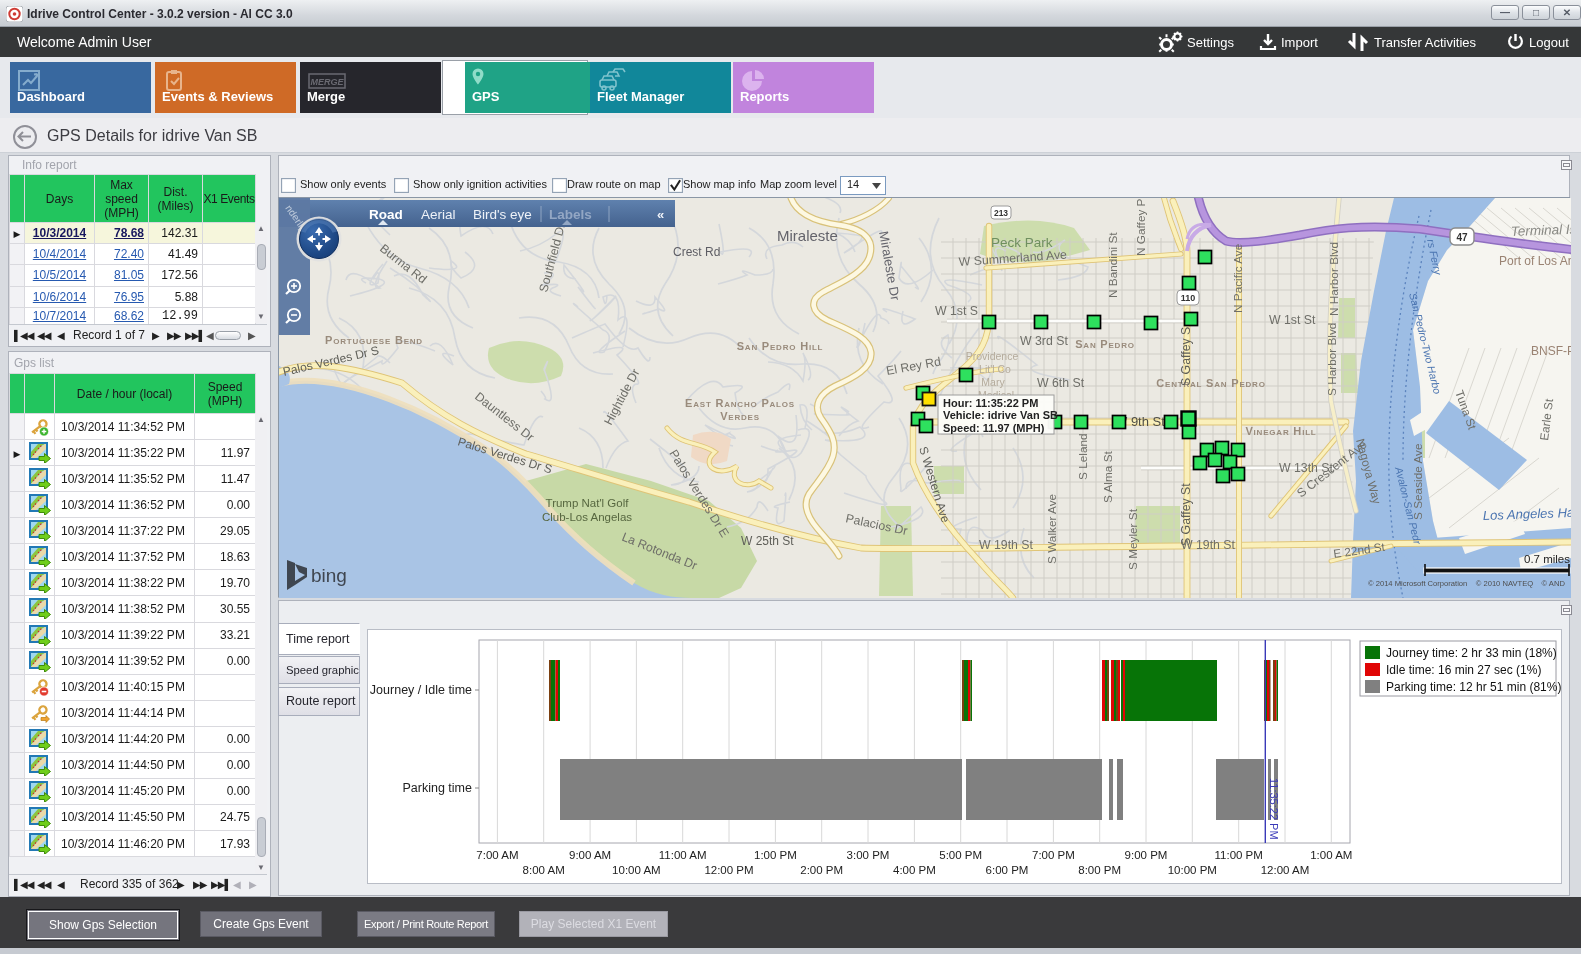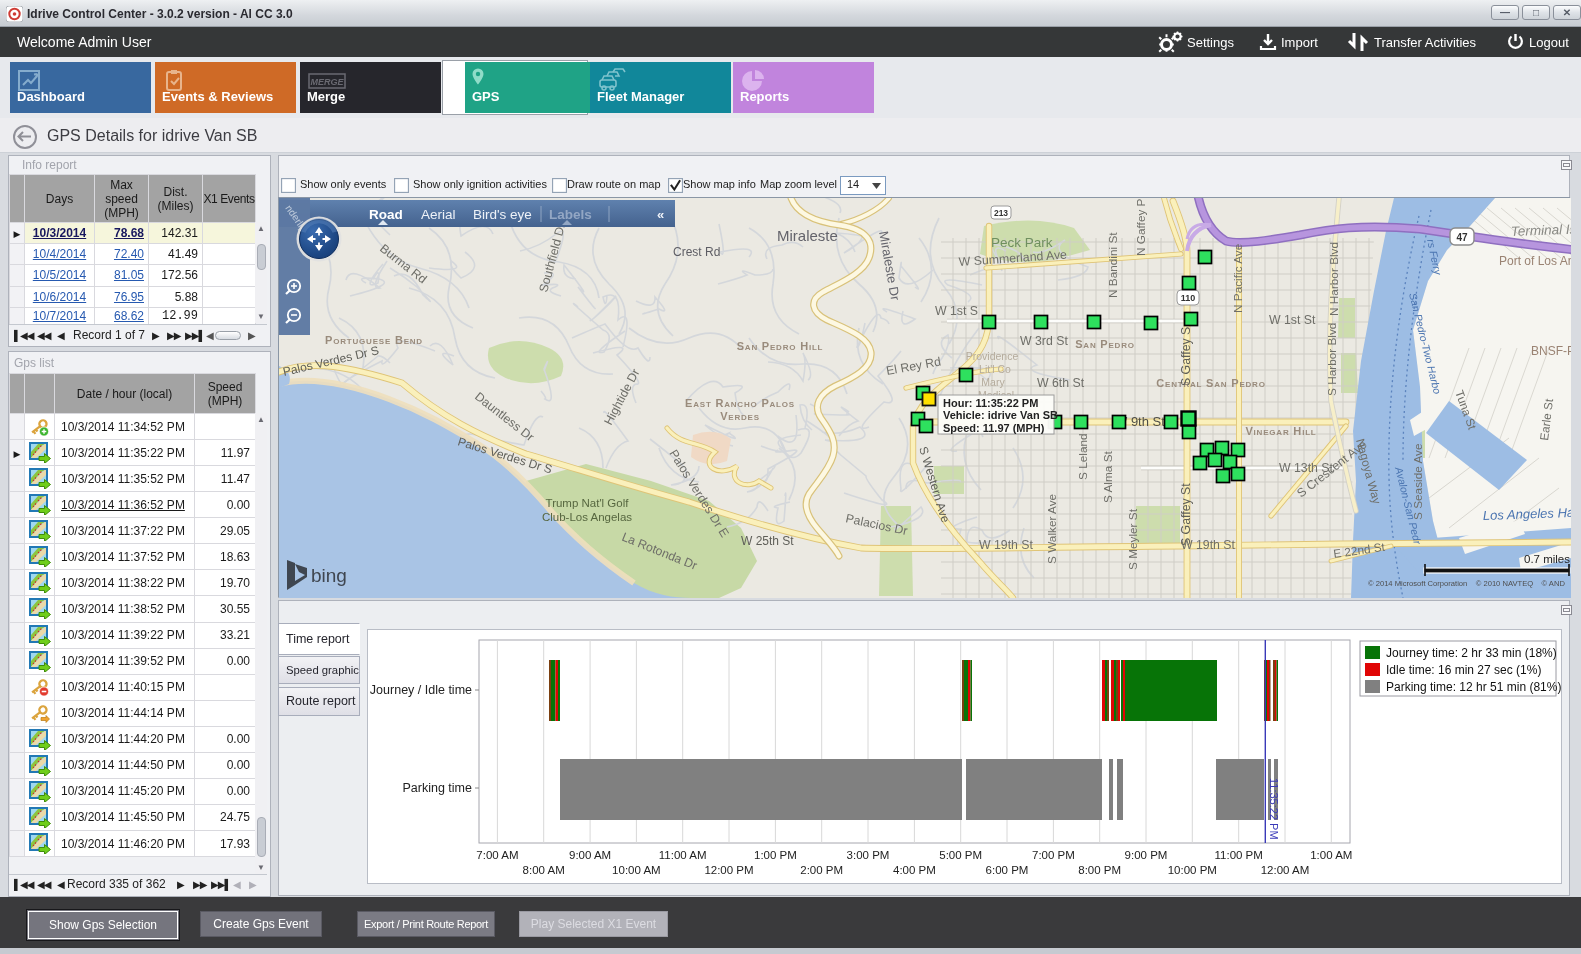--- a/index.html
+++ b/index.html
@@ -28,21 +28,21 @@
 #backcirc { left:13px; top:125px; width:24px; height:24px; border:2px solid #909098; border-radius:50%; }
 #subtitle { left:47px; top:127px; font-size:16px; color:#3c3c42; }
 
 
 .panel { background:#f0f1f4; border:1px solid #aeb2bb; }
 .gbcaption { color:#a2a4ac; font-size:12px; }
 
 
 table.grid { border-collapse:collapse; table-layout:fixed; background:#fff; font-size:12px; color:#1a1a1a; }
 table.grid td, table.grid th { border:1px solid #d9d9de; overflow:hidden; white-space:nowrap; }
-table.grid th { background:#a3a3a3; font-weight:normal; text-align:center; font-size:12px; }
+table.grid th { background:#22c55e; font-weight:normal; text-align:center; font-size:12px; }
 .lnk { color:#2659b0; text-decoration:underline; }
 .pager { background:#f0f1f4; border-top:1px solid #c4c8cf; font-size:12px; color:#222; }
 .vcr { font-size:10px; letter-spacing:-1px; color:#222; }
 
 
 .sbtrack { background:#f0f0f3; }
 .sbthumb { background:#c9cdd4; border:1px solid #a9adb6; border-radius:4px; }
 
 
 #bottombar { left:0; top:897px; width:1581px; height:51px; background:#3a3a3c; }
@@ -286,21 +286,21 @@
         </tr>
 <tr style="height:26.07px;">
           <td style="text-align:center;background:#f2f2f5;"></td>
           <td style="text-align:center;padding:0;"><svg width="22" height="21" viewBox="0 0 22 21" style="vertical-align:middle;">
               <rect x="1" y="1" width="17" height="16" fill="#9fd8f0" stroke="#2279b5" stroke-width="2"></rect>
               <path d="M2 16 L7 10 L12 4 L16 2 L9 2 L2 10 Z" fill="#8dc63f"></path>
               <path d="M16 2 L17 2 L17 7 L7 16 L2 16 L12 5 Z" fill="#ead9a8"></path>
               <path d="M4 13 l4-5 M9 7 l4-4" stroke="#d03020" stroke-width="1.2" stroke-dasharray="1.6 1.6" fill="none"></path>
               <path d="M10 14.5 h5.5 v-3 l6 5 -6 5 v-3 H10 z" fill="#6fce1a" stroke="#3f8c0a" stroke-width="1"></path>
             </svg></td>
-          <td style="padding-left:6px;text-decoration:underline;">10/3/2014 11:36:52 PM</td>
+          <td style="padding-left:6px;">10/3/2014 11:36:52 PM</td>
           <td style="text-align:right;padding-right:5px;">0.00</td>
         </tr>
 <tr style="height:26.07px;">
           <td style="text-align:center;background:#f2f2f5;"></td>
           <td style="text-align:center;padding:0;"><svg width="22" height="21" viewBox="0 0 22 21" style="vertical-align:middle;">
               <rect x="1" y="1" width="17" height="16" fill="#9fd8f0" stroke="#2279b5" stroke-width="2"></rect>
               <path d="M2 16 L7 10 L12 4 L16 2 L9 2 L2 10 Z" fill="#8dc63f"></path>
               <path d="M16 2 L17 2 L17 7 L7 16 L2 16 L12 5 Z" fill="#ead9a8"></path>
               <path d="M4 13 l4-5 M9 7 l4-4" stroke="#d03020" stroke-width="1.2" stroke-dasharray="1.6 1.6" fill="none"></path>
               <path d="M10 14.5 h5.5 v-3 l6 5 -6 5 v-3 H10 z" fill="#6fce1a" stroke="#3f8c0a" stroke-width="1"></path>
@@ -458,21 +458,21 @@
 <div class="abs" style="left:246px;top:40px;width:12px;height:461px;">
       <div class="sbtrack" style="position:absolute;left:0;top:0;width:12px;height:461px;"></div>
       <div style="position:absolute;left:2px;top:2px;font-size:8px;color:#6a6a72;">▲</div>
       <div class="sbthumb" style="position:absolute;left:1.5px;top:404px;width:9px;height:40px;"></div>
       <div style="position:absolute;left:2px;bottom:2px;font-size:8px;color:#6a6a72;">▼</div>
     </div>
 <div class="pager abs" style="left:0px;top:501px;width:258px;height:21px;">
       <span class="vcr" style="position:absolute;left:5px;top:4px;">▌◀◀</span>
       <span class="vcr" style="position:absolute;left:28px;top:4px;">◀◀</span>
       <span class="vcr" style="position:absolute;left:48px;top:4px;">◀</span>
-      <span style="position:absolute;left:58px;top:2px;">Record 335 of 362</span>
+      <span style="position:absolute;left:71px;top:2px;">Record 335 of 362</span>
       <span class="vcr" style="position:absolute;left:168px;top:4px;">▶</span>
       <span class="vcr" style="position:absolute;left:184px;top:4px;">▶▶</span>
       <span class="vcr" style="position:absolute;left:202px;top:4px;">▶▶▌</span>
       <span class="vcr" style="position:absolute;left:224px;top:4px;color:#b0b0b8;">◀</span>
       <span class="vcr" style="position:absolute;left:240px;top:4px;color:#b0b0b8;">▶</span>
     </div>
   </div>
 
 <div class="panel abs" style="left:278px;top:155px;width:1292px;height:443px;"></div>
 <div id="maparea" class="abs" style="left:278px;top:197px;width:1292px;height:400px;border:1px solid #8a96a5;"><svg width="1292" height="400" viewBox="0 0 1292 400" font-family="Liberation Sans, sans-serif">

